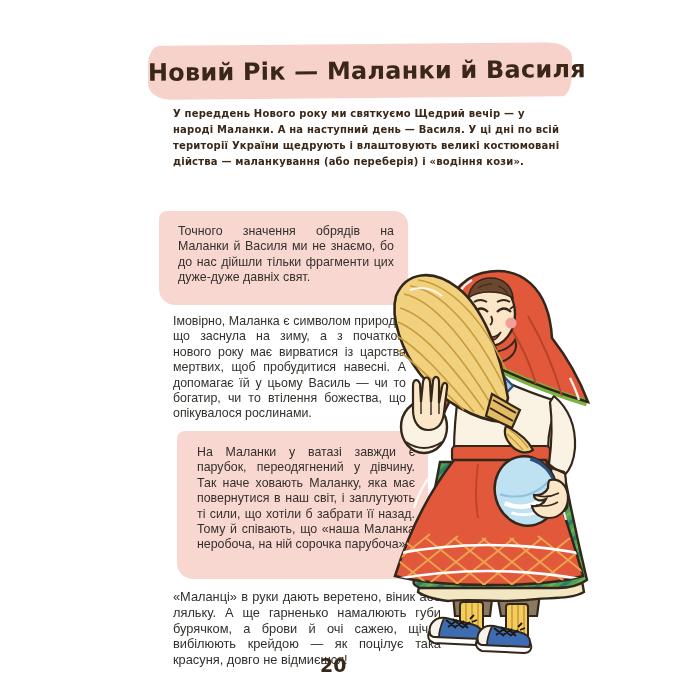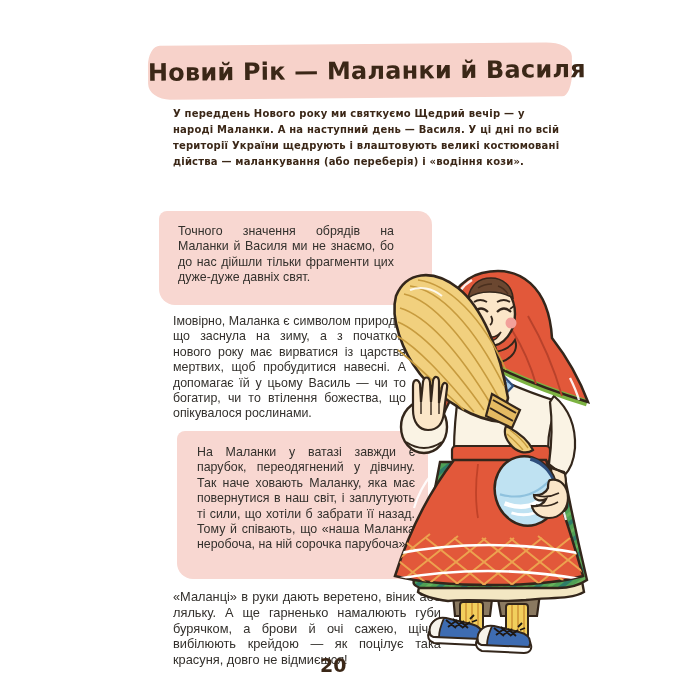--- a/index.html
+++ b/index.html
@@ -24,21 +24,21 @@
     position:absolute;left:173px;top:106px;width:392px;
     font-size:10px;line-height:16px;letter-spacing:.2px;margin:0;
   }
   .pink-box{
     position:absolute;background:#F8D7D1;
     border-radius:8px 14px 10px 16px;
   }
   .pink-box p, .body-par{
     margin:0;color:#33302C;font-size:12.4px;line-height:15.4px;text-align:justify;
   }
-  .box1{left:159px;top:211px;width:249px;height:94px;padding-left:24px;}
+  .box1{left:159px;top:211px;width:249px;height:94px;}
   .box1 p{position:absolute;left:19px;top:13px;width:216px;}
   .box2{left:157px;top:431px;width:251px;height:148px;margin-left:20px;}
   .box2 p{position:absolute;left:20px;top:14px;width:218px;}
   .par2{position:absolute;left:173px;top:314px;width:233px;}
   .par3{position:absolute;left:173px;top:589px;width:268px;font-size:12.8px;line-height:15.8px;}
   .page-number{
     position:absolute;left:320px;top:654px;width:64px;text-align:left;
     font-size:19px;
   }
   .illustration{position:absolute;left:380px;top:250px;width:240px;height:410px;}

